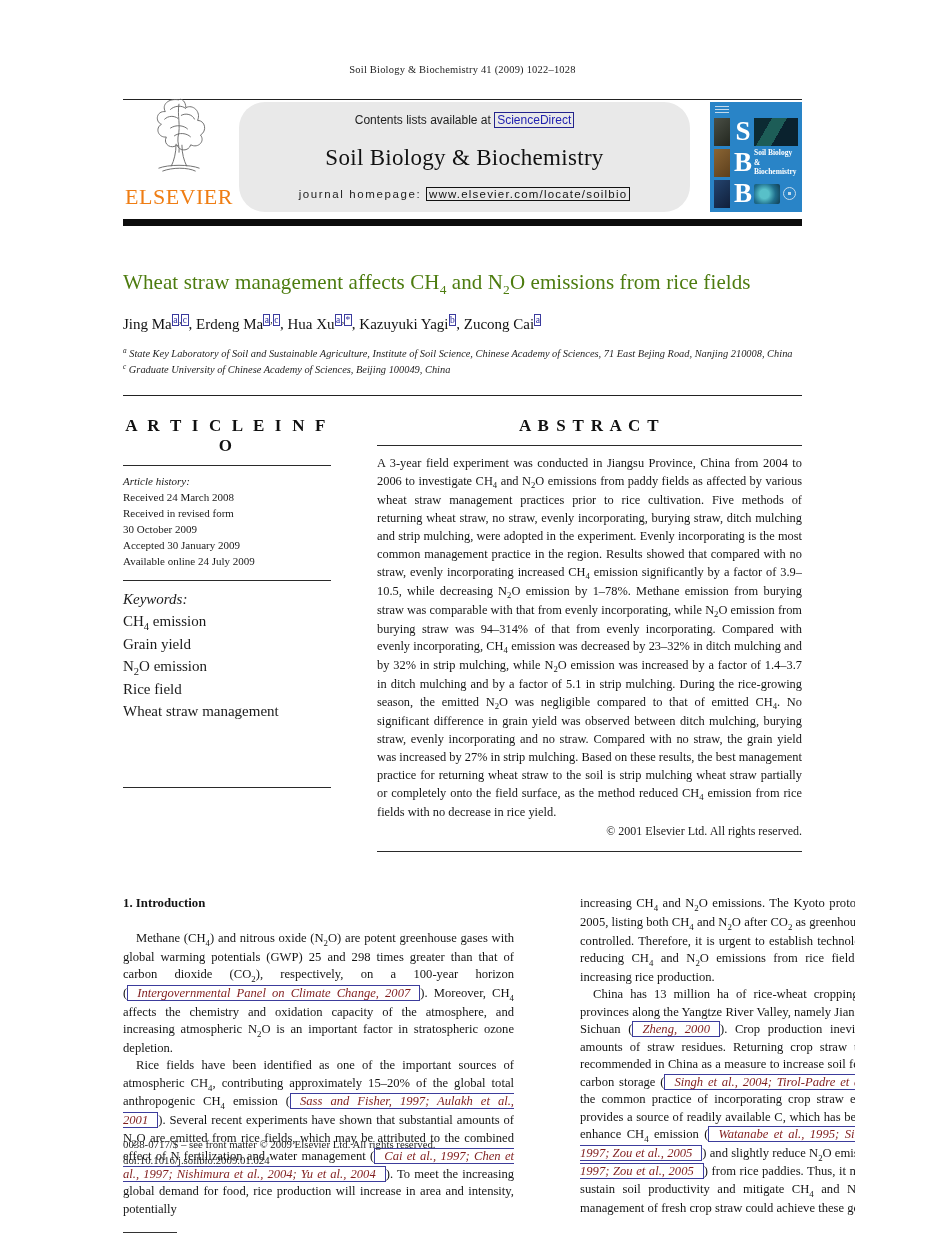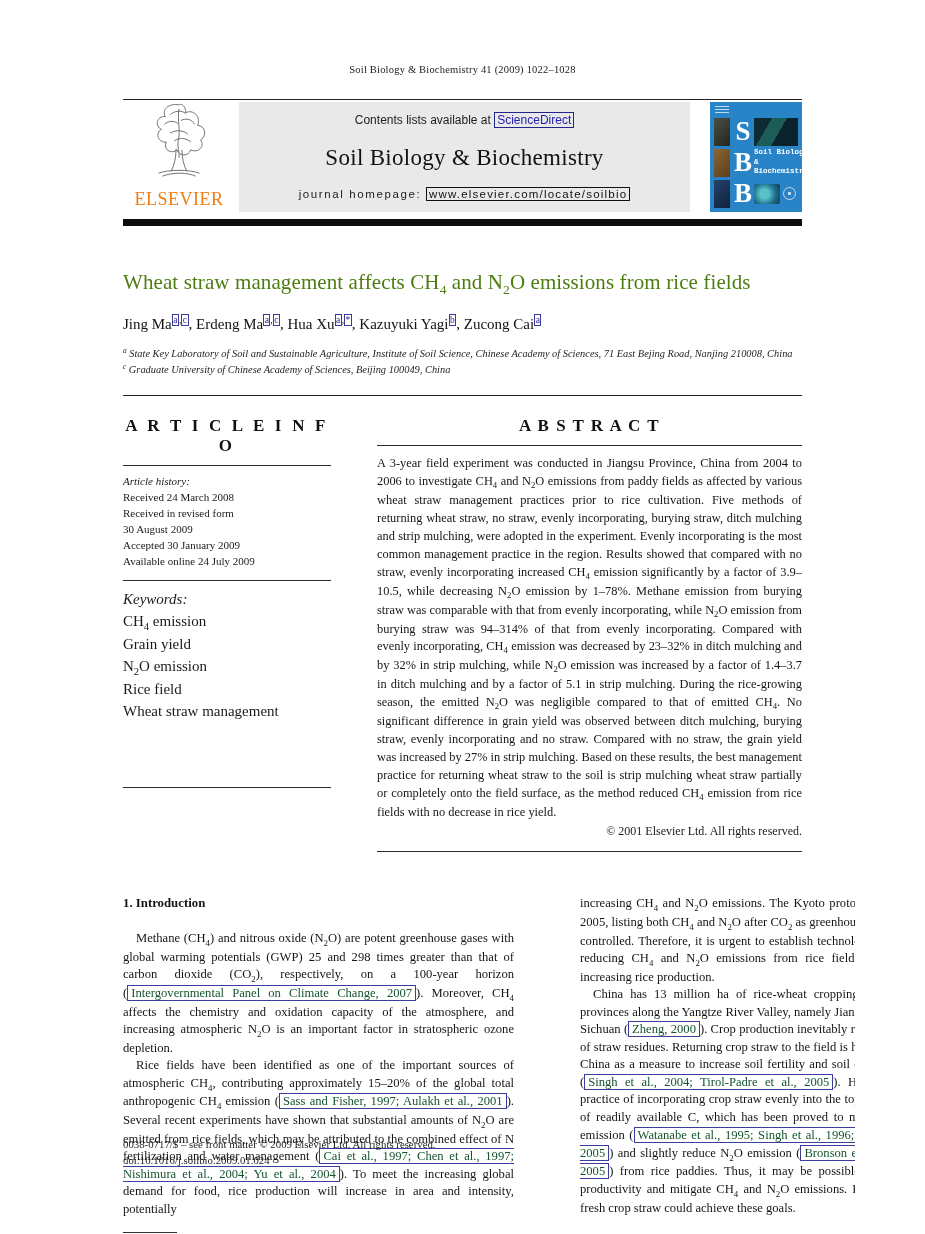--- a/index.html
+++ b/index.html
@@ -10,40 +10,40 @@
   }
   .sans{font-family:"Liberation Sans","DejaVu Sans",sans-serif;}
 
   
   .jref{text-align:center;font-size:10.5px;color:#222;letter-spacing:.2px;}
   .toprule{border:none;border-top:1.2px solid #222;margin:24px 0 0 0;}
 
   
   .band{display:flex;align-items:stretch;height:110px;margin-top:2px;}
   .logo-block{width:112px;display:flex;flex-direction:column;align-items:center;justify-content:flex-end;padding-bottom:2px;}
-  .logo-word{color:#ef7d13;font-size:18px;letter-spacing:.5px;margin-top:2px;font-family:"Liberation Serif",serif;}
-  .graybox{flex:1;background:#e9e9e9;margin-left:4px;display:flex;flex-direction:column;justify-content:space-between;text-align:center;padding:11px 10px 12px 10px;box-sizing:border-box;}
+  .logo-word{color:#ef7d13;font-size:22px;letter-spacing:.5px;margin-top:2px;font-family:"Liberation Serif",serif;}
+  .graybox{flex:1;background:#e9e9e9;margin-left:4px;display:flex;flex-direction:column;justify-content:space-between;text-align:center;padding:11px 10px 12px 10px;box-sizing:border-box;border-radius:26px;}
   .contents-line{font-size:12px;color:#222;}
   .sd-link{color:#2222b0;border:1px solid #23238c;padding:0 2px;text-decoration:none;}
   .jtitle{font-size:23px;color:#111;letter-spacing:.3px;}
   .homepage-line{font-size:11.5px;letter-spacing:1.6px;color:#222;}
   .hp-link{color:#111;border:1px solid #111;padding:0 2px;text-decoration:none;letter-spacing:1.2px;}
 
   
   .cover{width:92px;height:110px;background:#2984c7;margin-left:20px;box-sizing:border-box;padding:4px 4px 2px 4px;position:relative;}
   .cv-issn{width:14px;height:9px;margin:0 0 2px 1px;
     background:repeating-linear-gradient(#dfe9f2 0 1px,transparent 1px 3px);opacity:.85;}
   .cv-row{display:flex;align-items:center;height:29px;margin-bottom:2px;}
   .cv-thumb{width:16px;height:28px;margin-right:2px;flex:none;}
   .t1{background:linear-gradient(135deg,#4a4f46,#23271f);}
   .t2{background:linear-gradient(135deg,#8a6534,#5d3f1c);}
   .t3{background:linear-gradient(135deg,#24446e,#101f3a);}
   .cv-letter{color:#fff;font-weight:bold;font-size:27px;line-height:27px;width:22px;text-align:center;flex:none;font-family:"Liberation Serif",serif;}
   .cv-img1{flex:1;height:28px;background:linear-gradient(120deg,#0c2b33 0 30%,#1d5d57 30% 55%,#0a222e 55%);}
-  .cv-title{color:#fff;font-size:7.5px;line-height:1.25;font-weight:bold;text-align:left;font-family:Liberation Mono, monospace;}
+  .cv-title{color:#fff;font-size:7.5px;line-height:1.25;font-weight:bold;text-align:left;font-family:Liberation Serif, serif;}
   .cv-img2{width:26px;height:20px;background:radial-gradient(circle at 40% 50%,#58c0c9 0 25%,#1f6e8c 60%,#123d52);border-radius:2px;margin-right:3px;}
   .cv-emblem{width:11px;height:11px;border:1px solid #dfe9f2;border-radius:50%;opacity:.85;
     background:radial-gradient(circle,#dfe9f2 0 2px,transparent 2px);}
 
   .blackbar{height:7px;background:#0d0d0d;margin-top:7px;}
 
   
   .atitle{font-size:21px;color:#4d7c0f;margin-top:44px;letter-spacing:.1px;}
   .atitle sub{font-size:64%;}
   .authors{font-size:15px;margin-top:17px;color:#111;}
@@ -69,21 +69,21 @@
 
   
   .bodycols{display:flex;margin-top:43px;gap:39px;}
   .col{width:391px;flex:none;font-size:12.6px;line-height:1.385;text-align:justify;color:#151515;}
   .col + .col{margin-left:27px;}
   .h1{font-size:12.8px;font-weight:bold;margin:0 0 17px 0;}
   .col p{margin:0;text-indent:13px;}
   .col p.noindent{text-indent:0;}
   .col p + p{margin-top:0;}
   sub{font-size:70%;}
-  .cl{color:#14532d;border:1px solid #3c3c9c;padding:0 3px;text-decoration:none;}
+  .cl{color:#7f1d1d;border:1px solid #3c3c9c;padding:0 9px;text-decoration:none;font-style:italic;}
 
   
   .fnrule{border:none;border-top:1px solid #333;width:54px;margin:14px 0 5px 0;}
   .fnote{font-size:10.6px;line-height:1.5;color:#1d1d1d;padding-left:9px;}
   .footer{position:absolute;left:53px;bottom:66px;font-size:10.8px;line-height:1.5;color:#1d1d1d;}
 </style>
 </head>
 <body>
 
 <div class="page">
@@ -160,21 +160,21 @@
   <hr class="affilrule">
 
   <div class="ia-wrap">
     <div class="ia-left">
       <div class="sec-head">A R T I C L E   I N F O</div>
       <hr class="rule2">
       <div class="hist">
         <div class="lbl">Article history:</div>
         <div>Received 24 March 2008</div>
         <div>Received in revised form</div>
-        <div>30 August 2009</div>
+        <div>30 October 2009</div>
         <div>Accepted 30 January 2009</div>
         <div>Available online 24 July 2009</div>
       </div>
       <hr class="rule1">
       <div class="kw">
         <div class="lbl">Keywords:</div>
         <div>CH<sub>4</sub> emission</div>
         <div>Grain yield</div>
         <div>N<sub>2</sub>O emission</div>
         <div>Rice field</div>

